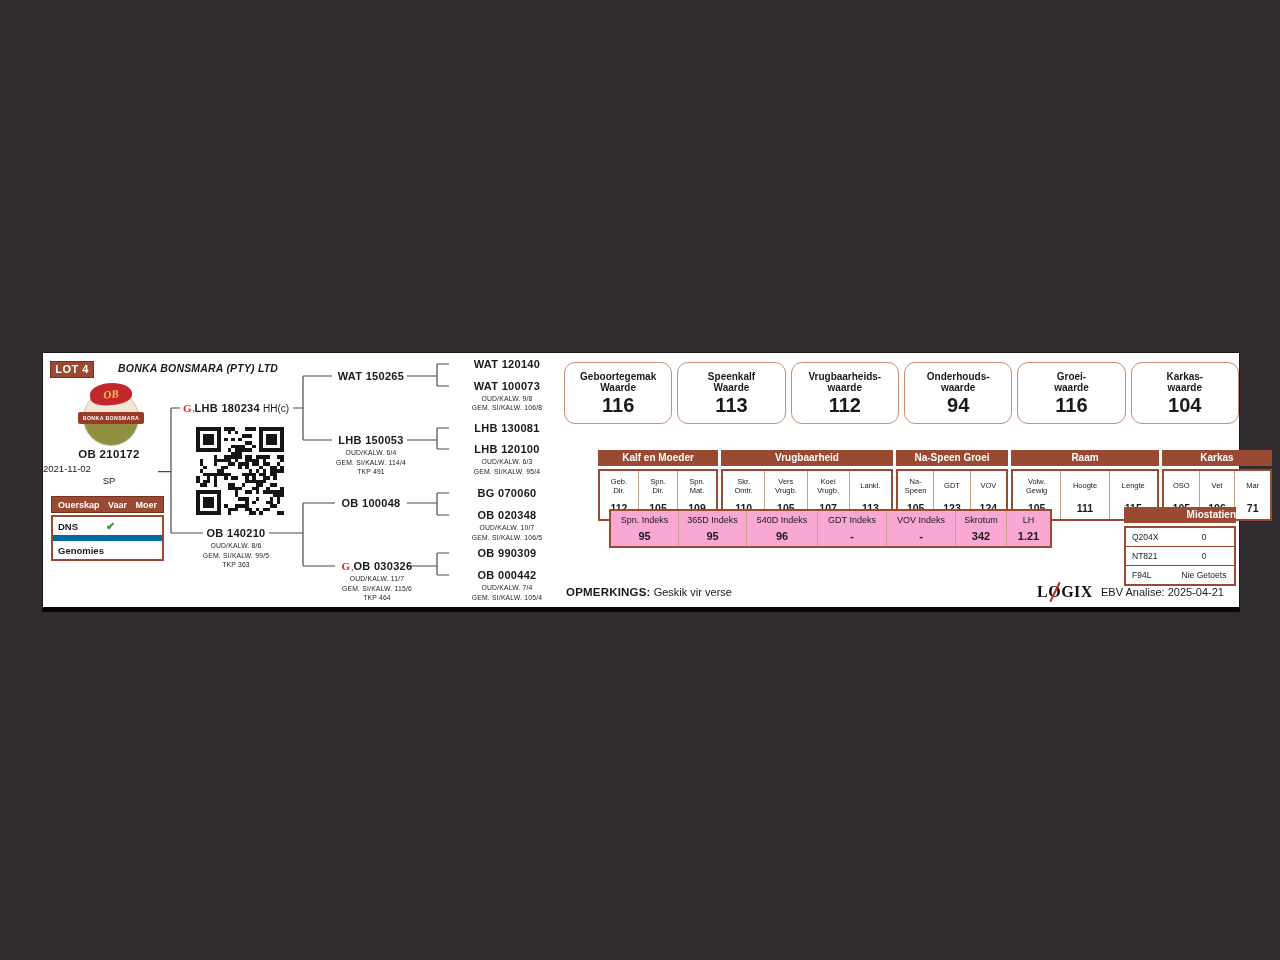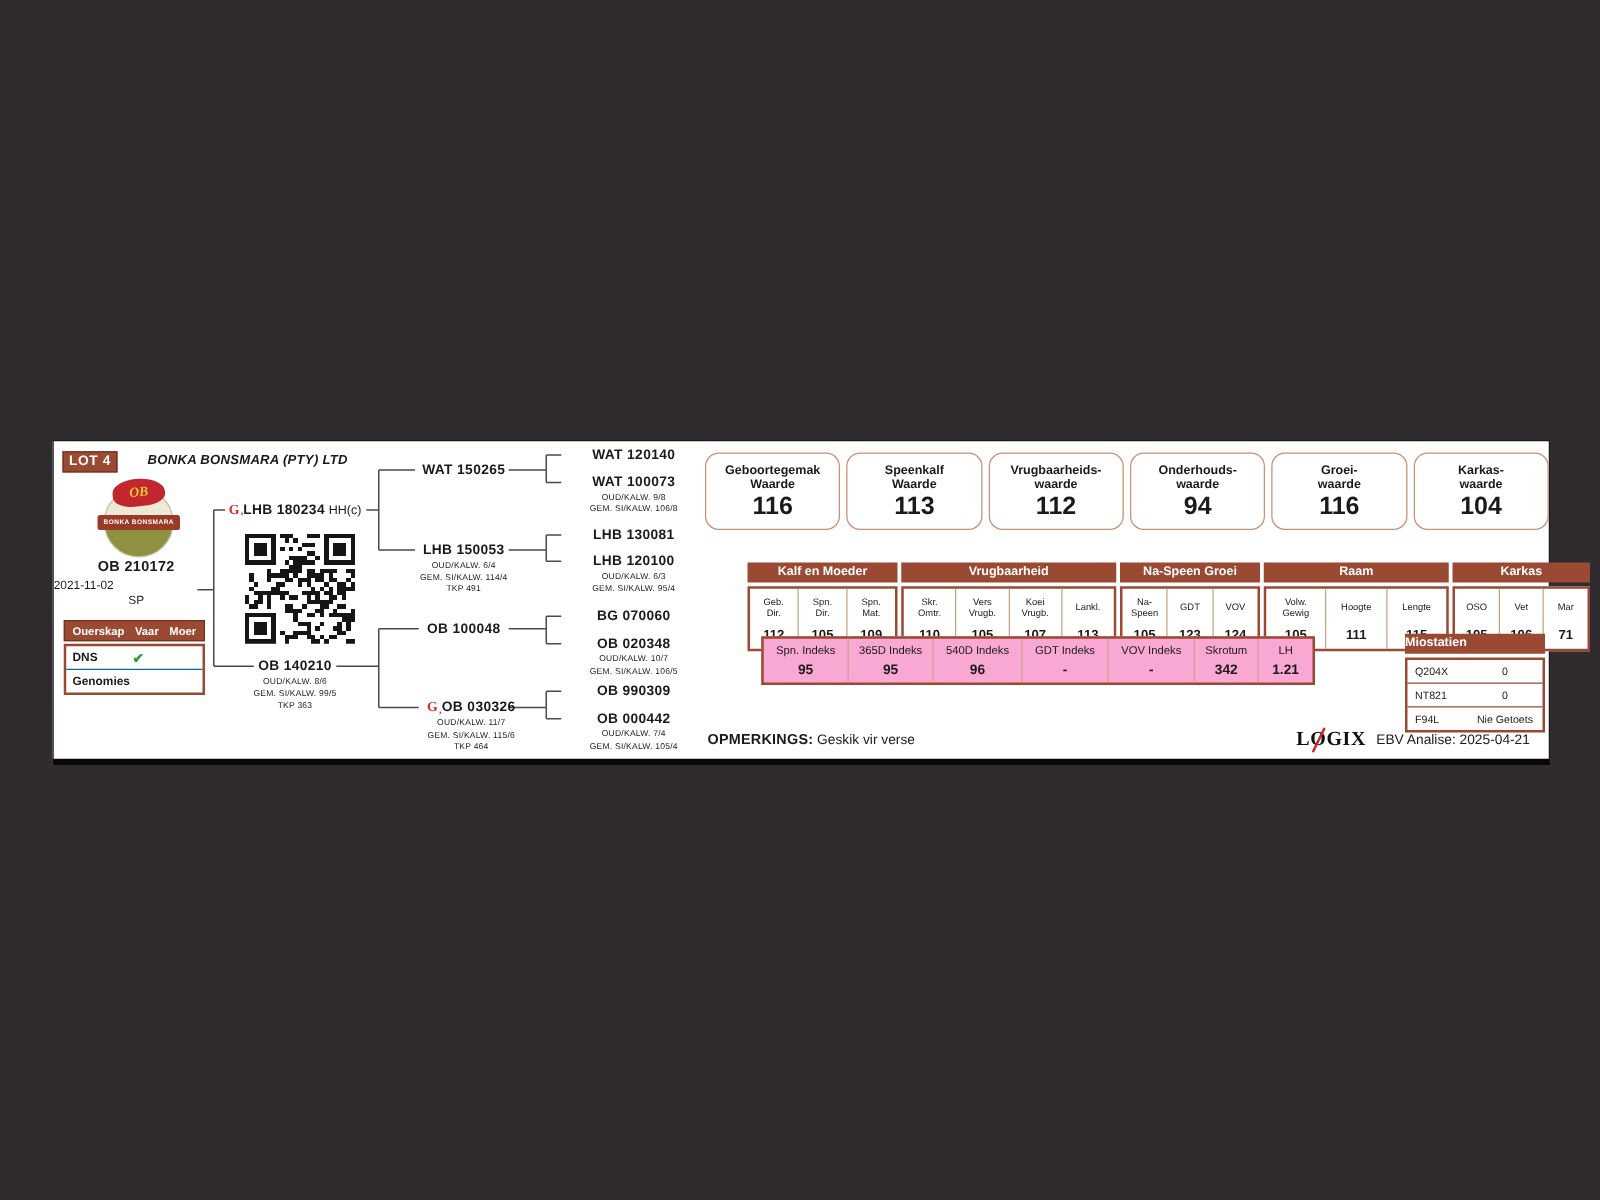--- a/index.html
+++ b/index.html
@@ -29,21 +29,21 @@
   .animal-id{position:absolute;left:0;top:95px;width:132px;text-align:center;font-size:11.5px;font-weight:700;letter-spacing:.3px;}
   .animal-date{position:absolute;left:0;top:110px;width:132px;text-align:left;font-size:9.5px;}
   .animal-code{position:absolute;left:0;top:122px;width:132px;text-align:center;font-size:9.5px;}
 
   
   .ouerskap{position:absolute;left:8px;top:143px;width:113px;}
   .ouerskap-head{height:15px;background:#9a4a32;border:1px solid #76301c;color:#fff;font-size:9px;font-weight:700;
                  display:flex;align-items:center;justify-content:space-between;padding:0 6px;}
   .ouerskap-body{margin-top:2px;border:2px solid #9a4a32;background:#fff;}
   .ouerskap-row{height:18px;display:flex;align-items:center;padding:0 5px;font-size:9.5px;font-weight:700;}
-  .ouerskap-row + .ouerskap-row{border-top:1px solid #0369a1;}
+  .ouerskap-row + .ouerskap-row{border-top:6px solid #0369a1;}
   .check{color:#2e9e30;font-size:11px;margin-left:28px;font-weight:700;}
 
   
   .qr{position:absolute;left:153px;top:74px;width:88px;height:88px;shape-rendering:crispEdges;fill:#151515;}
 
   
   .ped-lines{position:absolute;inset:0;width:1196px;height:254px;pointer-events:none;}
   .ped-sire{position:absolute;left:140px;top:48px;height:14px;display:flex;align-items:center;}
   .ped-sire b{font-size:11px;letter-spacing:.3px;}
   .ped-sire .suffix{font-size:10px;margin-left:3px;}
@@ -75,21 +75,21 @@
 
   
   .itable{position:absolute;left:521px;top:156px;border:2px solid #9a4a32;background:#f9a8d4;display:flex;margin-left:45px;}
   .icell{display:flex;flex-direction:column;}
   .icell + .icell{border-left:1px solid #c9a286;}
   .ilabel{height:17px;line-height:18px;font-size:9px;text-align:center;}
   .ival{height:18px;line-height:17px;font-size:11px;font-weight:700;text-align:center;}
 
   
   .mio{position:absolute;left:1081px;top:154px;width:112px;}
-  .mio-head{height:16px;background:#9a4a32;color:#fff;font-size:10px;font-weight:700;text-align:left;line-height:16px;}
+  .mio-head{height:16px;background:#9a4a32;color:#fff;font-size:10px;font-weight:700;text-align:right;line-height:16px;}
   .mio-body{margin-top:3px;border:2px solid #9a4a32;background:#fff;}
   .mrow{height:18px;display:flex;align-items:center;font-size:8.5px;}
   .mrow + .mrow{border-top:1px solid #9a4a32;}
   .mgene{width:42px;padding-left:6px;}
   .mval{flex:1;text-align:center;}
 
   
   .opmerkings{position:absolute;left:523px;top:233px;font-size:11px;}
   .opmerkings b{font-size:11.5px;font-weight:700;letter-spacing:.2px;}
   .logix{position:absolute;left:994px;top:230px;font-family:"Liberation Serif",serif;

